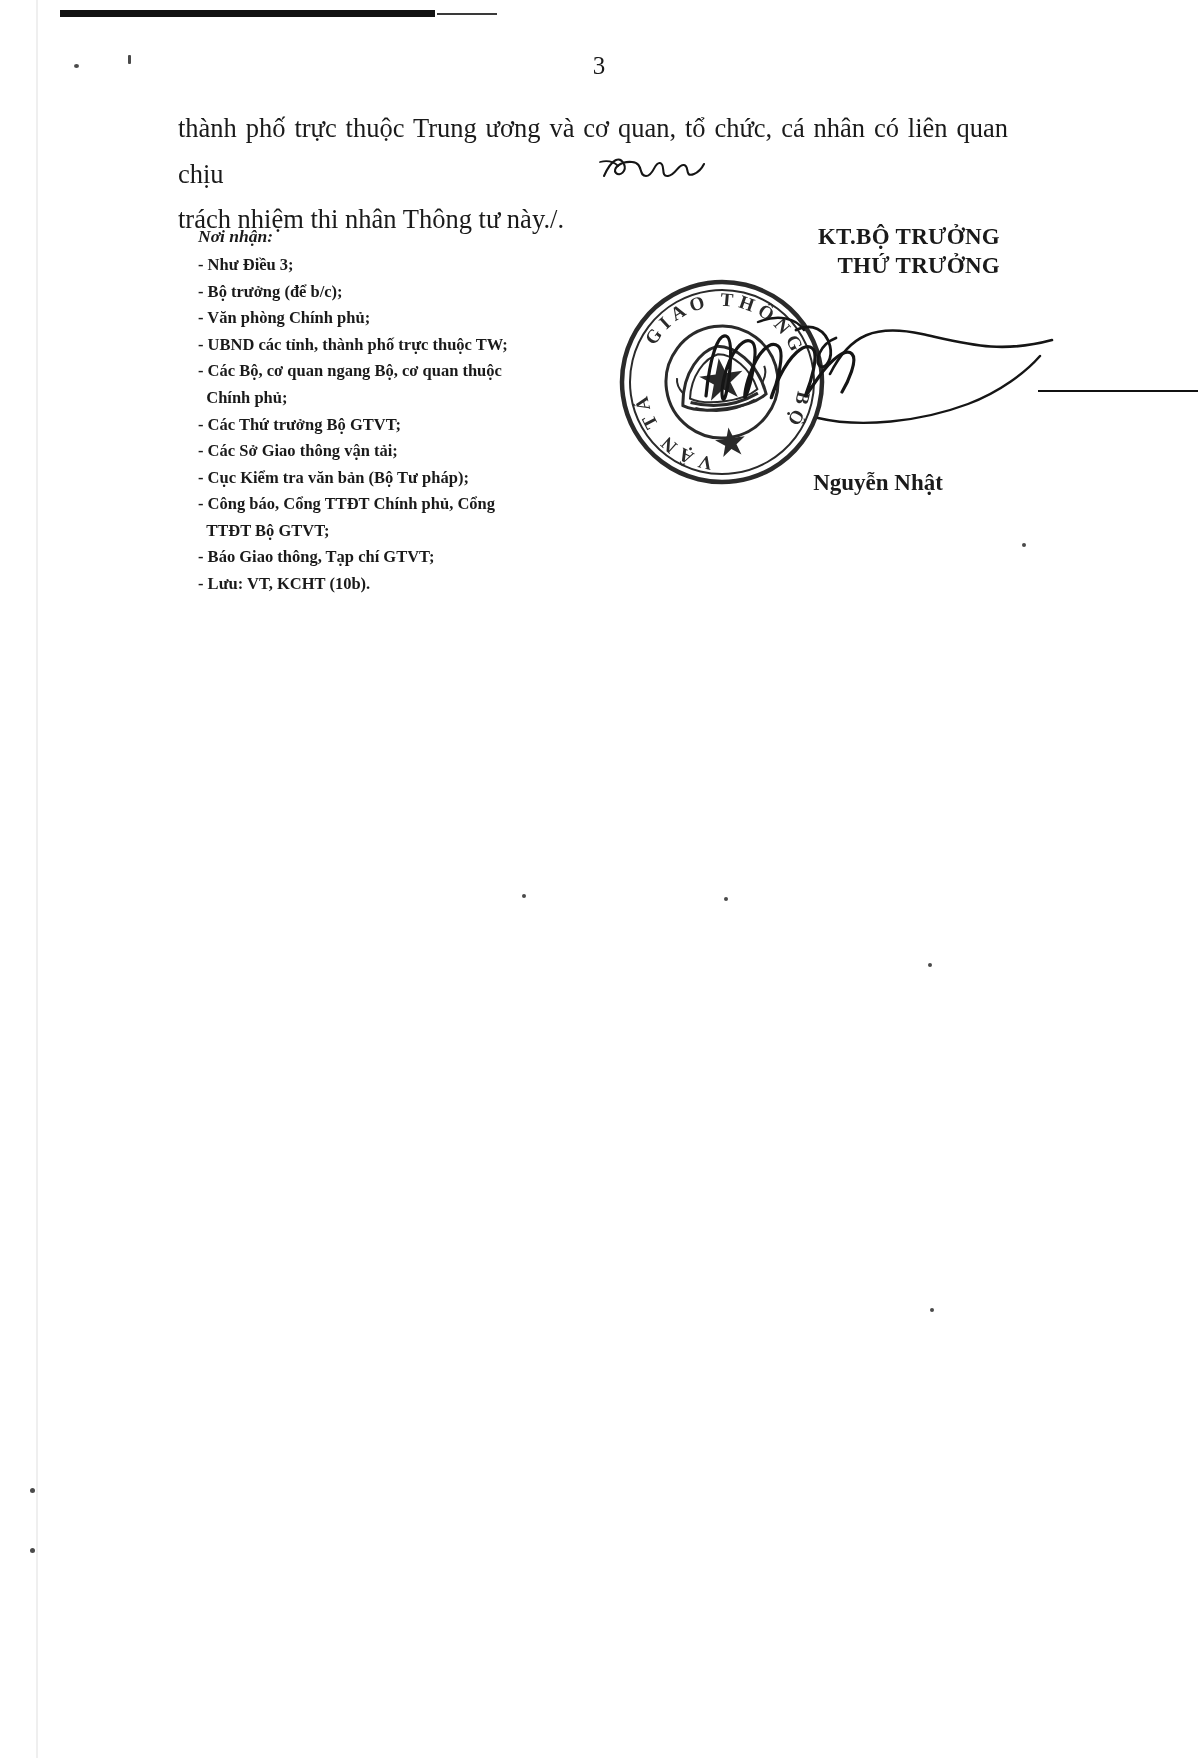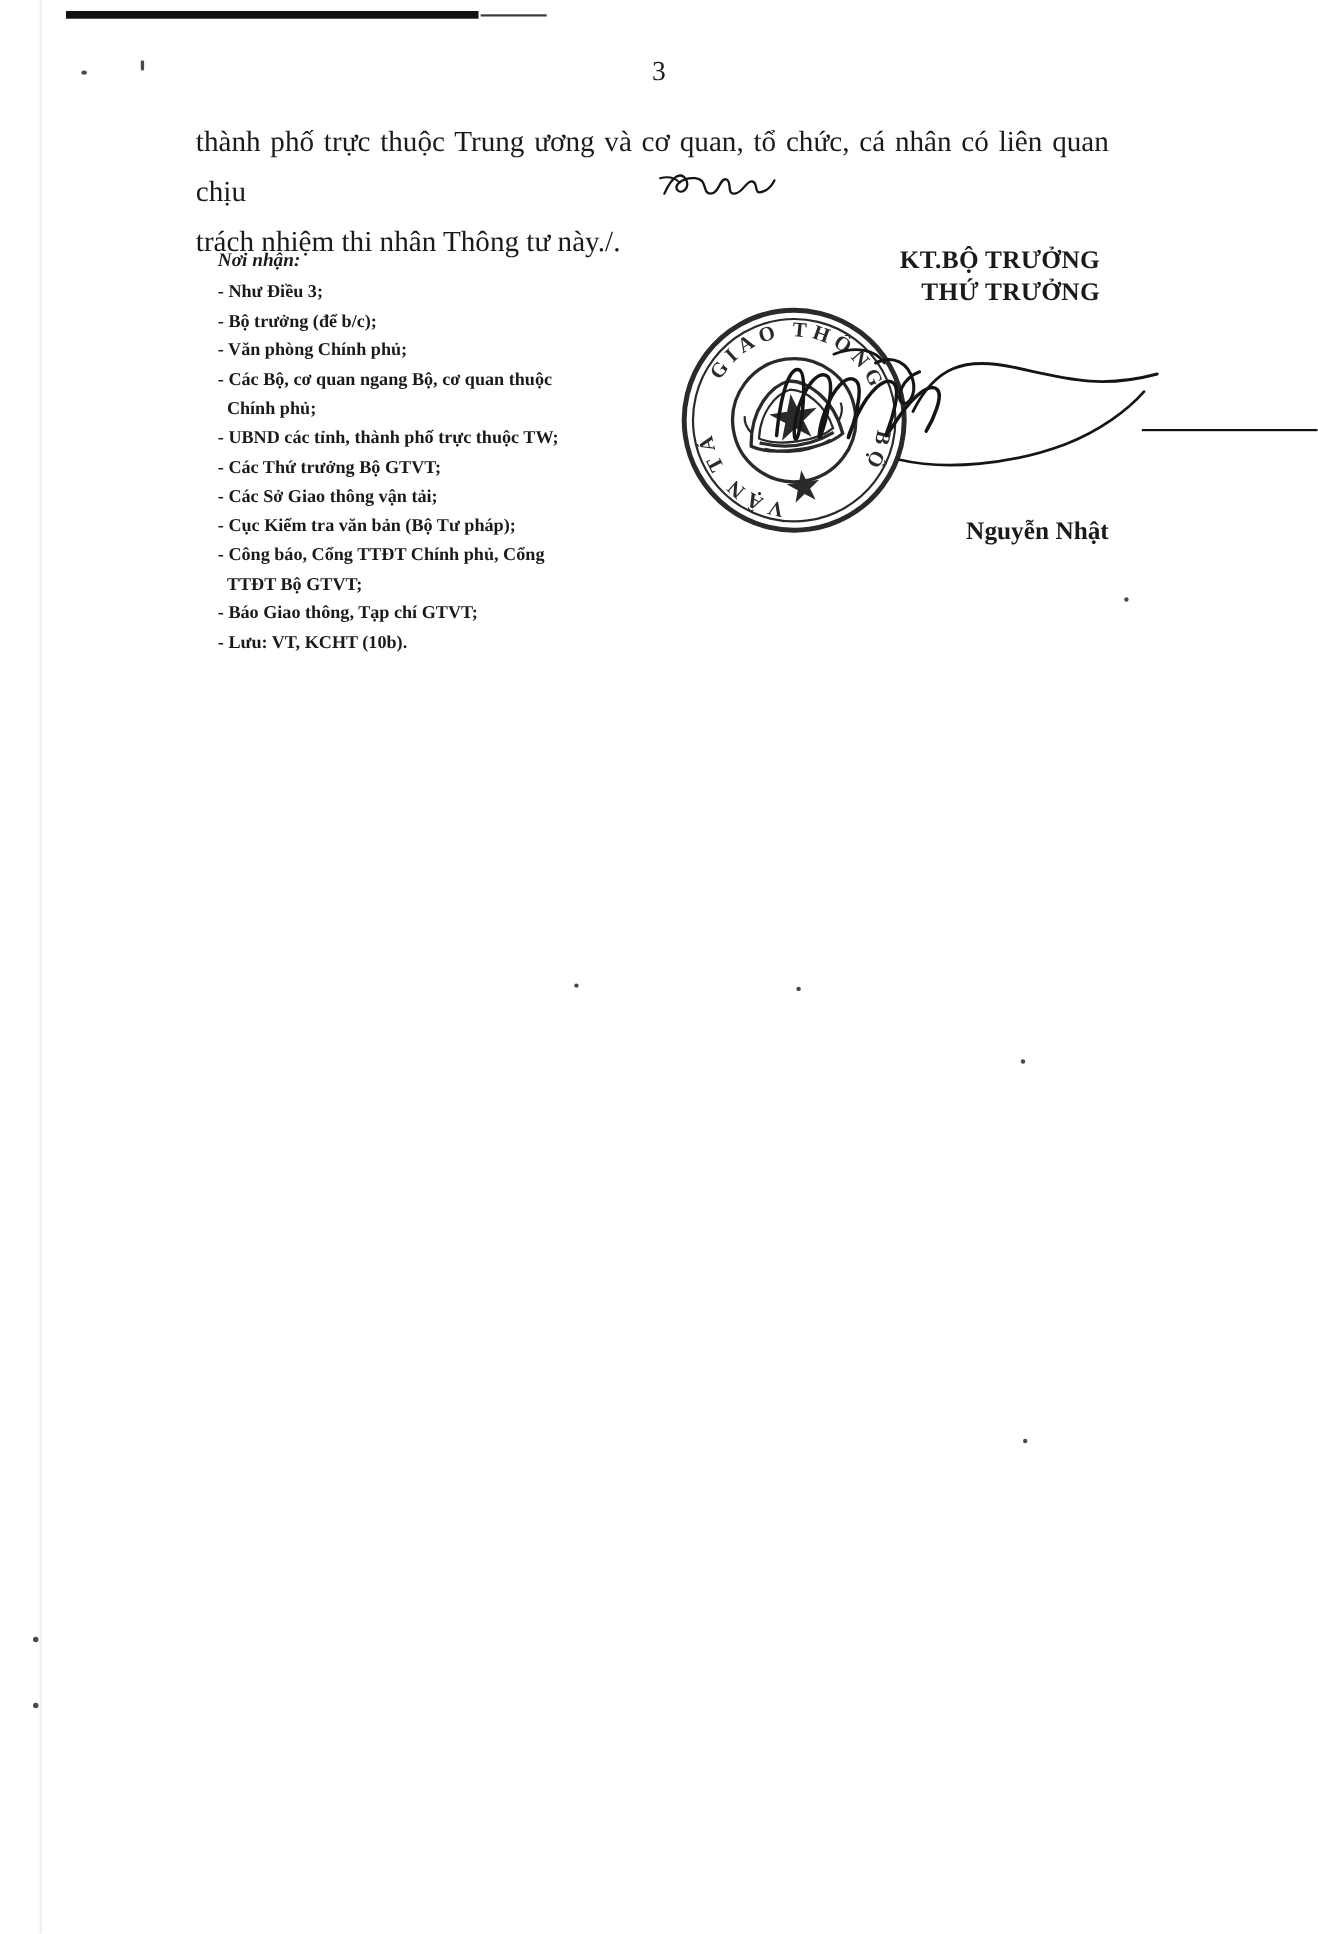--- a/index.html
+++ b/index.html
@@ -126,21 +126,21 @@
     font-weight: bold;
     font-size: 23px;
     letter-spacing: 0.3px;
     line-height: 1.28;
   }
   .signer-name {
     position: absolute;
     left: 748px;
     top: 470px;
     width: 260px;
-    text-align: right;
+    text-align: center;
     font-weight: bold;
     font-size: 23px;
   }
 
   
   .seal {
     position: absolute;
     left: 618px;
     top: 278px;
     width: 208px;
@@ -190,23 +190,23 @@
       <path d="M2 12 C10 10, 16 12, 20 16" fill="none" stroke="#151515" stroke-width="1.8" stroke-linecap="round"></path>
     </svg>
   </div>
 
   <div class="recipients">
     <div class="rec-title">Nơi nhận:</div>
     <ul>
       <li>- Như Điều 3;</li>
       <li>- Bộ trưởng (để b/c);</li>
       <li>- Văn phòng Chính phủ;</li>
+      <li>- UBND các tỉnh, thành phố trực thuộc TW;</li>
       <li>- Các Bộ, cơ quan ngang Bộ, cơ quan thuộc
   Chính phủ;</li>
-      <li>- UBND các tỉnh, thành phố trực thuộc TW;</li>
       <li>- Các Thứ trưởng Bộ GTVT;</li>
       <li>- Các Sở Giao thông vận tải;</li>
       <li>- Cục Kiểm tra văn bản (Bộ Tư pháp);</li>
       <li>- Công báo, Cổng TTĐT Chính phủ, Cổng
   TTĐT Bộ GTVT;</li>
       <li>- Báo Giao thông, Tạp chí GTVT;</li>
       <li>- Lưu: VT, KCHT (10b).</li>
     </ul>
   </div>
 

